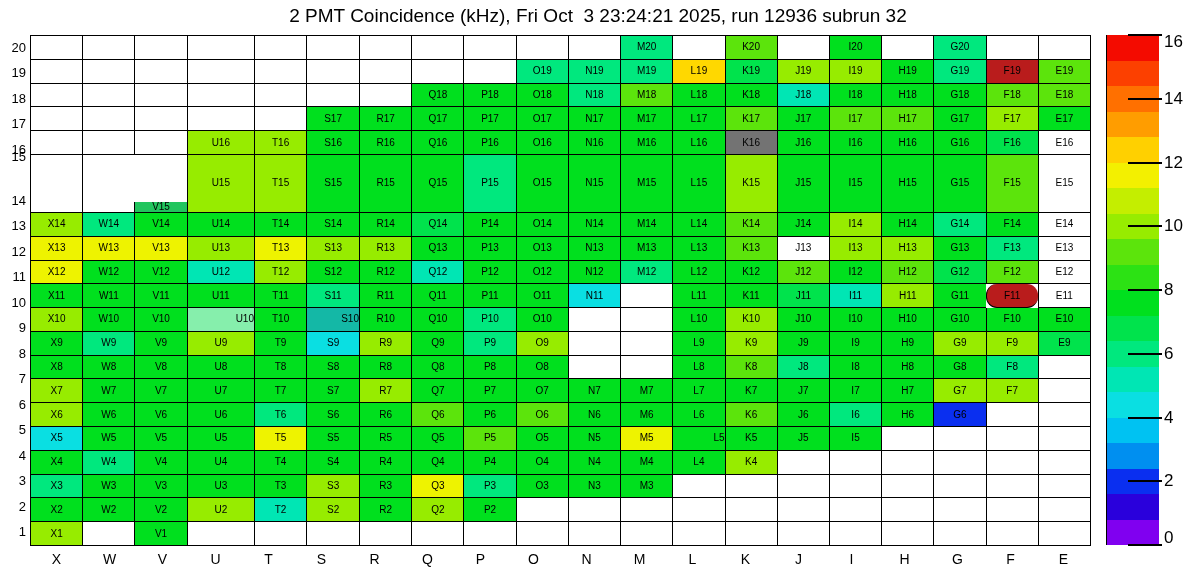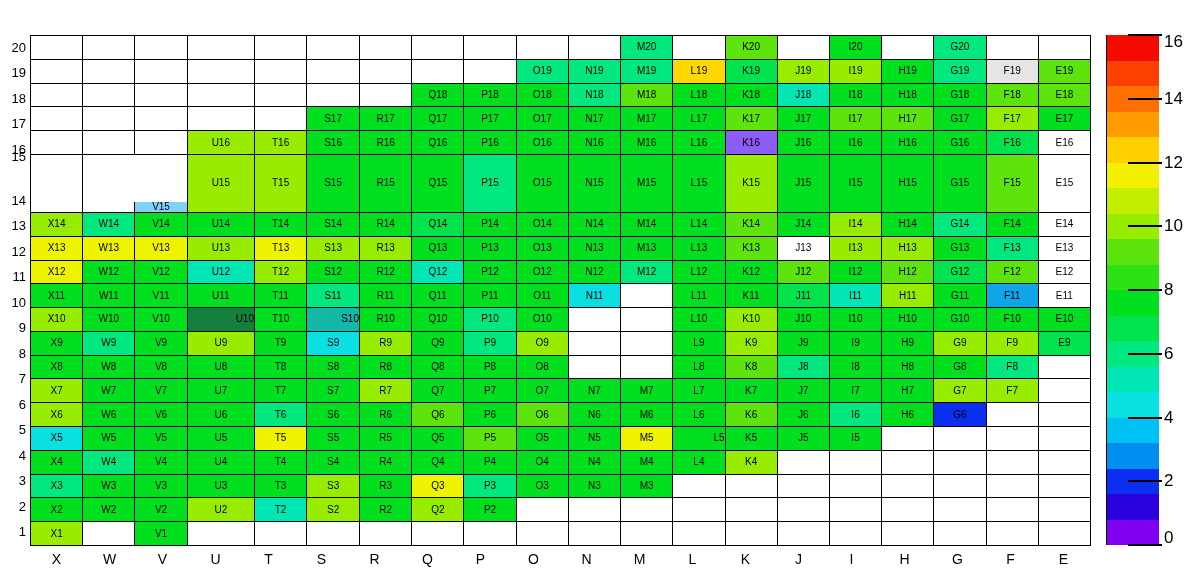--- a/index.html
+++ b/index.html
@@ -20,20 +20,21 @@
         display:flex;flex-direction:column;border-left:1px solid #000;}
   .cband{flex:1;}
   .ctick{position:absolute;height:2px;width:34px;background:#000;left:1128px;}
   .cticklab{position:absolute;left:1164px;width:30px;height:18px;line-height:18px;
             font-size:17px;text-align:left;}
 </style>
 </head>
 <body>
 
 <div class="page">
+  <div class="title">2 PMT Coincidence (kHz), Fri Oct  3 23:24:21 2025, run 12936 subrun 32</div>
   <div class="grid">
       <div class="cell"></div>
       <div class="cell"></div>
       <div class="cell"></div>
       <div class="cell"></div>
       <div class="cell"></div>
       <div class="cell"></div>
       <div class="cell"></div>
       <div class="cell"></div>
       <div class="cell"></div>
@@ -85,21 +86,21 @@
       </div>
       <div class="cell" style="background: rgb(151, 236, 0);">
         <span>I19</span>
       </div>
       <div class="cell" style="background: rgb(0, 224, 30);">
         <span>H19</span>
       </div>
       <div class="cell" style="background: rgb(0, 232, 126);">
         <span>G19</span>
       </div>
-      <div class="cell" style="background: #e5e5e5;">
+      <div class="cell" style="background: #b91c1c;">
         <span>F19</span>
       </div>
       <div class="cell" style="background: rgb(92, 228, 12);">
         <span>E19</span>
       </div>
       <div class="cell"></div>
       <div class="cell"></div>
       <div class="cell"></div>
       <div class="cell"></div>
       <div class="cell"></div>
@@ -220,21 +221,21 @@
       </div>
       <div class="cell" style="background: rgb(0, 224, 30);">
         <span>N16</span>
       </div>
       <div class="cell" style="background: rgb(0, 224, 30);">
         <span>M16</span>
       </div>
       <div class="cell" style="background: rgb(0, 224, 30);">
         <span>L16</span>
       </div>
-      <div class="cell" style="background: #8b5cf6; text-align: right;">
+      <div class="cell" style="background: #737373; text-align: right;">
         <span>K16</span>
       </div>
       <div class="cell" style="background: rgb(0, 224, 30);">
         <span>J16</span>
       </div>
       <div class="cell" style="background: rgb(0, 224, 30);">
         <span>I16</span>
       </div>
       <div class="cell" style="background: rgb(0, 224, 30);">
         <span>H16</span>
@@ -243,21 +244,21 @@
         <span>G16</span>
       </div>
       <div class="cell" style="background: rgb(0, 227, 76);">
         <span>F16</span>
       </div>
       <div class="cell" style="background: rgb(255, 255, 255);">
         <span>E16</span>
       </div>
       <div class="cell"></div>
       <div class="cell"></div>
-      <div class="cell" style="background: #7dd3fc; margin-top: 47px;">
+      <div class="cell" style="background: #22c55e; margin-top: 47px;">
         <span>V15</span>
       </div>
       <div class="cell" style="background: rgb(151, 236, 0);">
         <span>U15</span>
       </div>
       <div class="cell" style="background: rgb(151, 236, 0);">
         <span>T15</span>
       </div>
       <div class="cell" style="background: rgb(0, 224, 30);">
         <span>S15</span>
@@ -529,36 +530,36 @@
       </div>
       <div class="cell" style="background: rgb(0, 230, 180);">
         <span>I11</span>
       </div>
       <div class="cell" style="background: rgb(151, 236, 0);">
         <span>H11</span>
       </div>
       <div class="cell" style="background: rgb(0, 224, 30);">
         <span>G11</span>
       </div>
-      <div class="cell" style="background: #0ea5e9;">
+      <div class="cell" style="background: #b91c1c; border-radius: 11px;">
         <span>F11</span>
       </div>
       <div class="cell" style="background: rgb(255, 255, 255);">
         <span>E11</span>
       </div>
       <div class="cell" style="background: rgb(151, 236, 0);">
         <span>X10</span>
       </div>
       <div class="cell" style="background: rgb(0, 224, 30);">
         <span>W10</span>
       </div>
       <div class="cell" style="background: rgb(0, 224, 30);">
         <span>V10</span>
       </div>
-      <div class="cell" style="background: #15803d; padding-left: 48px;">
+      <div class="cell" style="background: #86efac; padding-left: 48px;">
         <span>U10</span>
       </div>
       <div class="cell" style="background: rgb(0, 224, 30);">
         <span>T10</span>
       </div>
       <div class="cell" style="background: #14b8a6; padding-left: 34px;">
         <span>S10</span>
       </div>
       <div class="cell" style="background: rgb(0, 224, 30);">
         <span>R10</span>

